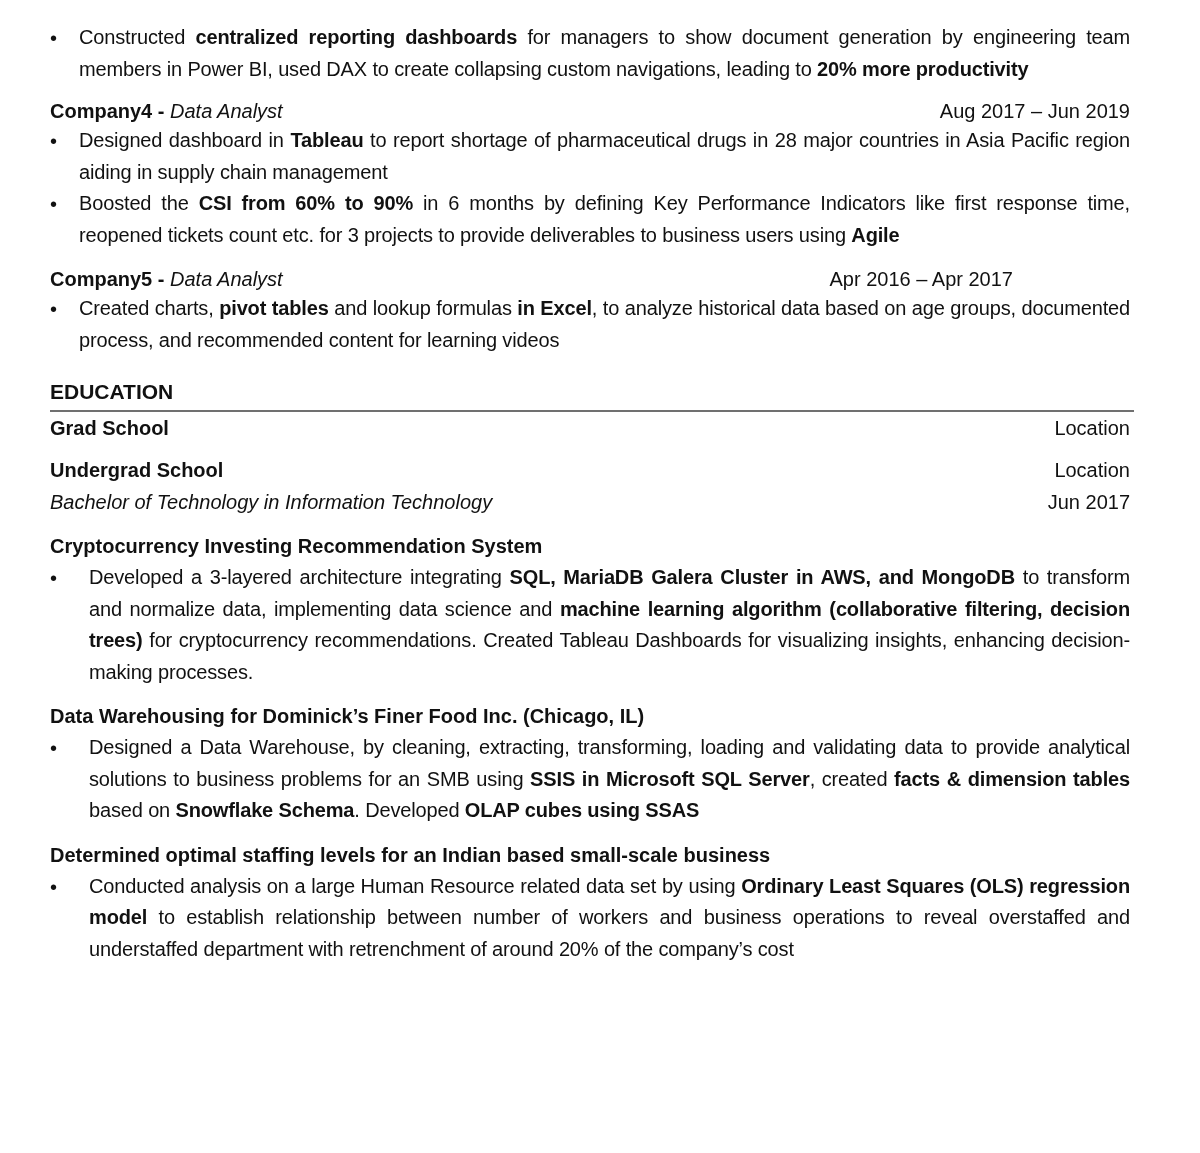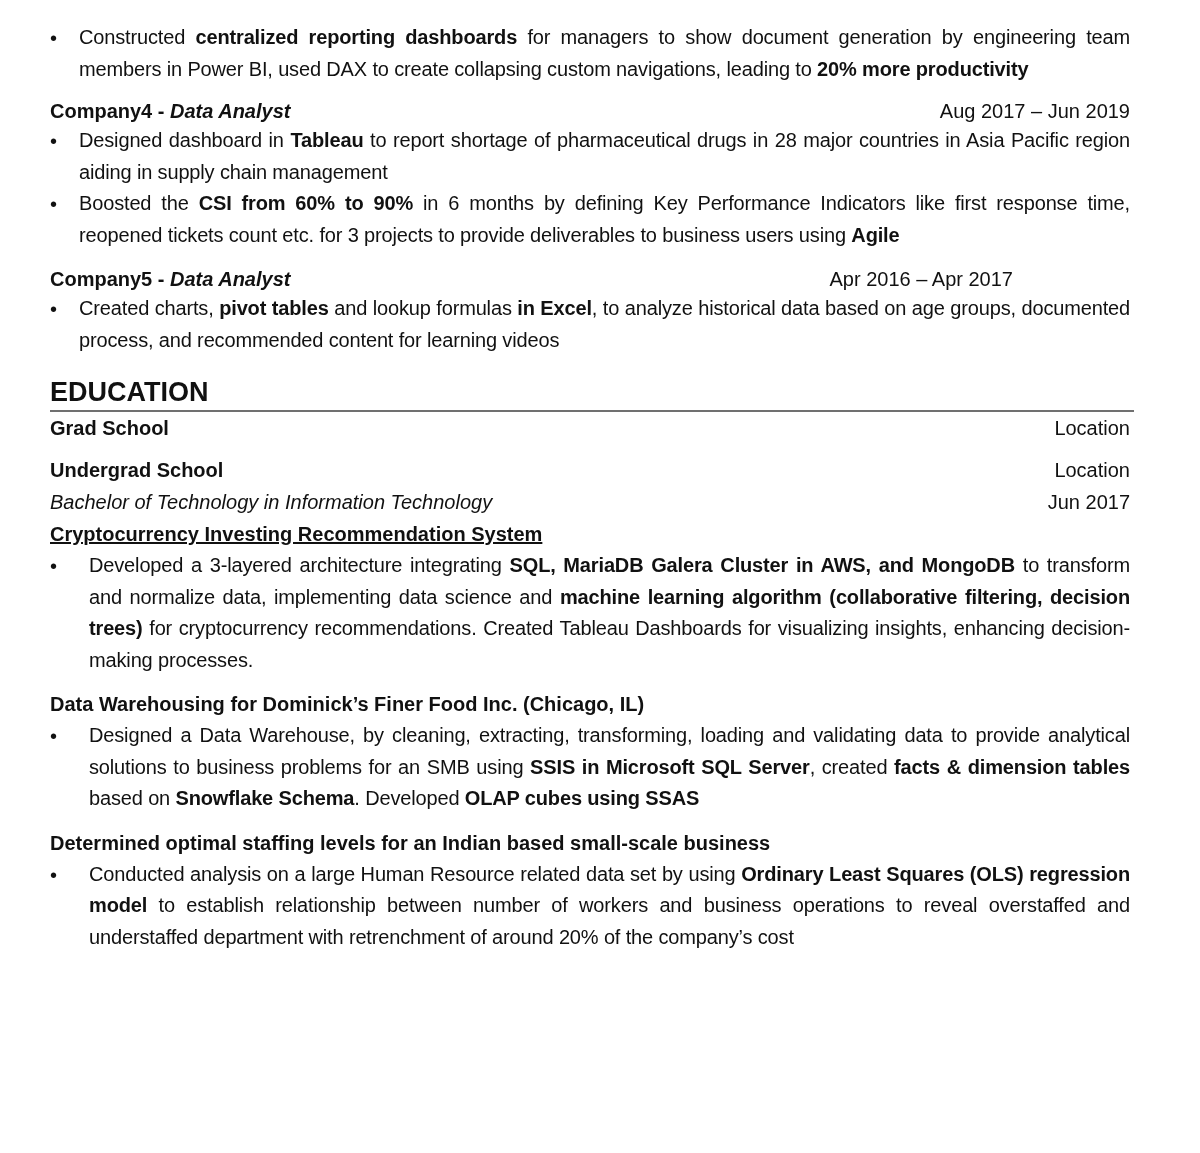--- a/index.html
+++ b/index.html
@@ -18,37 +18,37 @@
   }
   .bullet.wide .dot { width: 39px; }
   .bullet .text {
     flex: 1 1 auto; line-height: 31.5px; text-align: justify; letter-spacing: -0.15px;
   }
   .job-head {
     display: flex; justify-content: space-between; line-height: 28px;
     margin-top: 12px;
   }
   .job-head .title { font-weight: bold; }
-  .job-head .title i { font-weight: bold; font-style: italic; }
+  .job-head .title i { font-weight: normal; font-style: italic; }
   .job-head .dates { white-space: nowrap; }
   .job-head.c5 .dates { margin-right: 117px; }
   b { font-weight: bold; }
   .section-title {
-    font-weight: bold; font-size: 27px; margin-top: 22px; line-height: 28px;
+    font-weight: bold; font-size: 21px; margin-top: 22px; line-height: 28px;
     padding-bottom: 4px; border-bottom: 2px solid #707070;
     width: 1084px;
   }
   .edu-row {
     display: flex; justify-content: space-between; line-height: 32px;
   }
   .edu-row .school { font-weight: bold; }
   .edu-row .degree { font-style: italic; }
   .edu-block { margin-bottom: 10px; }
   .proj-title { font-weight: bold; line-height: 32px; margin-top: 12px; }
-  .proj-title.first { margin-top: 0; text-decoration: underline; }
+  .proj-title.first { margin-top: 12px; }
 </style>
 </head>
 <body>
 
 <div class="page">
 
   <div class="bullet">
     <span class="dot">•</span>
     <span class="text">
       <span>Constructed </span><b>centralized reporting dashboards</b><span> for managers to show document generation by engineering team members in Power BI, used DAX to create collapsing custom navigations, leading to </span><b>20% more productivity</b>

